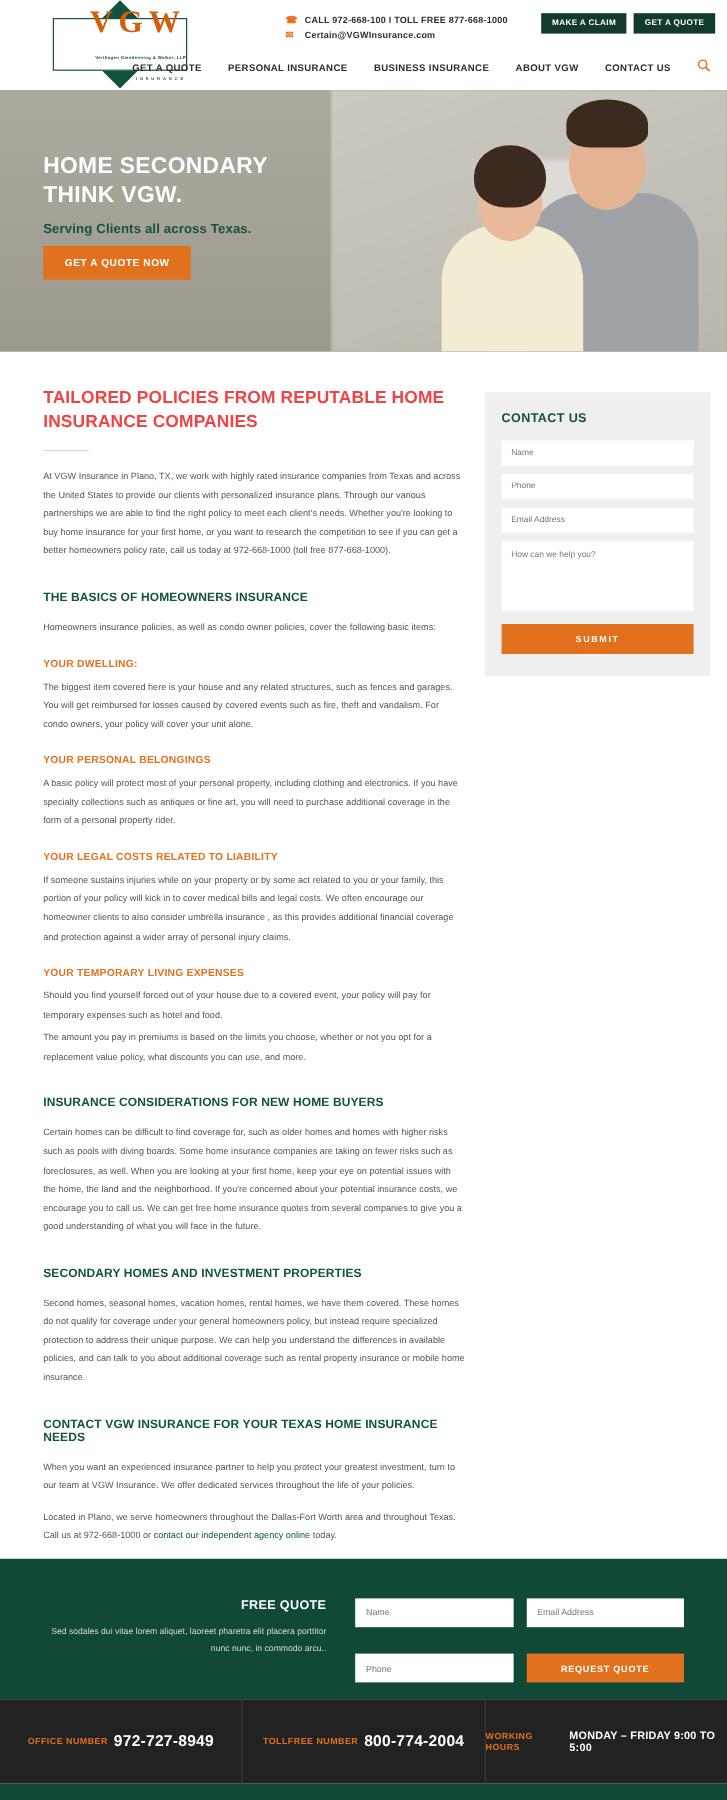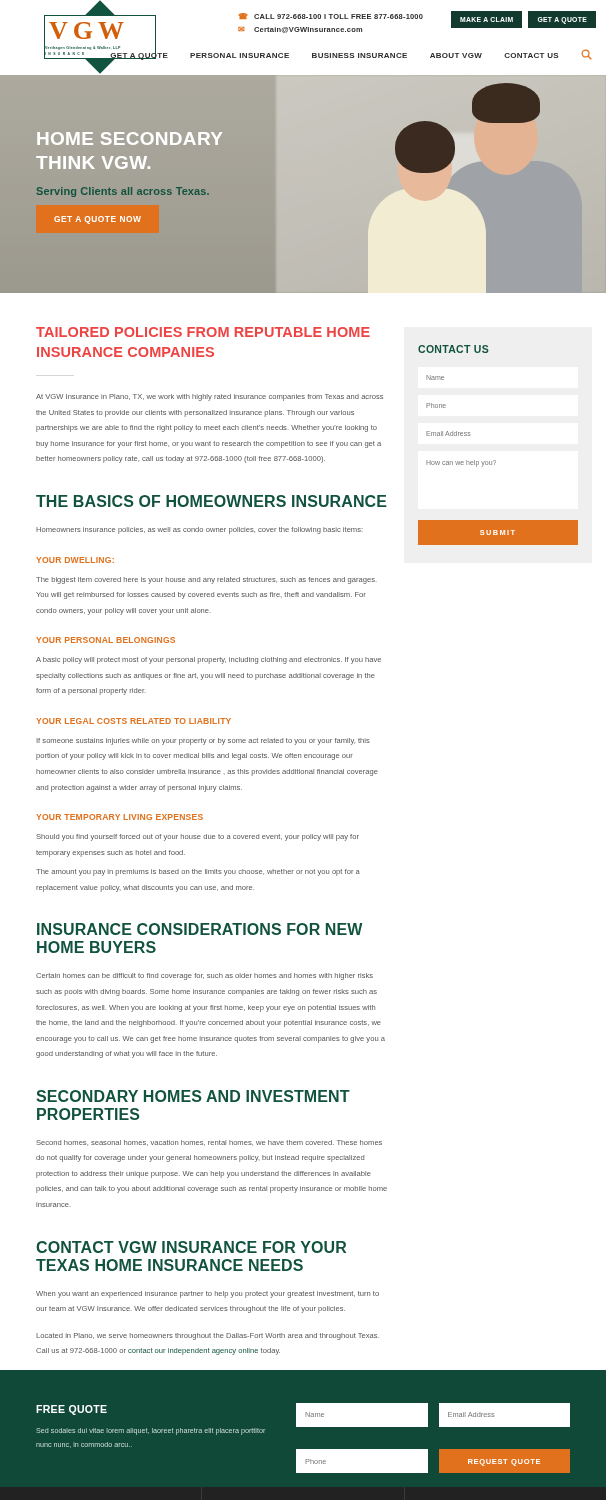--- a/index.html
+++ b/index.html
@@ -17,21 +17,21 @@
   }
   .logo .diamond{
     position:absolute;left:50%;top:50%;transform:translate(-50%,-50%) rotate(45deg);
     width:52px;height:52px;background:#12533f;
   }
   .logo .diamond.d2{width:104px;height:22px;transform:translate(-50%,-50%);background:#12533f;
     clip-path:polygon(0 50%,14px 0,calc(100% - 14px) 0,100% 50%,calc(100% - 14px) 100%,14px 100%);}
   .logo .plate{
     position:absolute;left:8px;top:11px;width:112px;height:44px;background:#fff;
     border:1px solid #12533f;display:flex;flex-direction:column;
-    align-items:flex-start;justify-content:center;
+    align-items:flex-end;justify-content:center;gap:12px;
   }
   .logo .vgw{
     font-family:"Liberation Serif",serif;font-weight:bold;font-size:26px;
     color:#d2600b;letter-spacing:5px;line-height:1;margin-left:4px;
   }
   .logo .sub1{font-size:3.6px;font-weight:bold;color:#12533f;letter-spacing:.3px;margin-top:2px;}
   .logo .sub2{font-size:3.4px;font-weight:bold;color:#12533f;letter-spacing:2.4px;margin-top:1.5px;}
 
   .topbar{position:absolute;left:238px;top:12px;display:flex;flex-direction:column;gap:4px;}
   .topline{display:flex;align-items:center;gap:7px;font-size:7.5px;font-weight:bold;color:#2d2d2d;letter-spacing:.2px;}
@@ -82,40 +82,40 @@
     font-size:8.4px;font-weight:bold;padding:9px 18px;letter-spacing:.5px;
     border:none;cursor:pointer;}
 
   
   .main{display:flex;padding:30px 14px 0 36px;gap:16px;}
   .content{width:352px;}
   h2.orange{font-size:14.5px;font-weight:bold;color:#ef4444;line-height:1.35;
     letter-spacing:.1px;text-transform:uppercase;}
   .rule{width:38px;height:1px;background:#d6d6d6;margin:13px 0 13px;}
   .content p{font-size:7.6px;line-height:2.05;color:#555;margin-bottom:11px;}
-  h3.green{font-size:16px;font-weight:bold;color:#12533f;letter-spacing:.1px;
+  h3.green{font-size:10px;font-weight:bold;color:#12533f;letter-spacing:.1px;
     text-transform:uppercase;margin:26px 0 11px;}
   h4.orange{font-size:8.6px;font-weight:bold;color:#e2711d;letter-spacing:.2px;
     text-transform:uppercase;margin:17px 0 7px;}
   .content a.link{color:#12533f;text-decoration:none;}
   .tight p{margin-bottom:4px;}
 
   
   .aside{width:188px;padding-top:4px;}
   .contact-card{background:#efefef;padding:16px 14px 18px;}
   .cc-title{font-size:10.5px;font-weight:bold;color:#12533f;letter-spacing:.3px;margin-bottom:12px;}
   .fld{width:100%;background:#fff;border:none;font-family:"Liberation Sans",sans-serif;
     font-size:7px;color:#7a7a7a;padding:7px 8px;margin-bottom:7px;display:block;}
   .fld.ta{height:58px;resize:none;line-height:1.5;}
   .submit{width:100%;background:#e2711d;color:#fff;border:none;cursor:pointer;
     font-size:7.4px;font-weight:bold;letter-spacing:1.4px;padding:8px 0;margin-top:4px;}
 
   
   .quote-band{background:#114939;height:117px;padding:33px 36px 0;display:flex;gap:24px;}
-  .qb-left{width:236px;}
+  .qb-left{width:236px;text-align:right;}
   .qb-title{font-size:10.5px;font-weight:bold;color:#fff;letter-spacing:.3px;}
   .qb-desc{font-size:7.2px;color:#cfdcd6;line-height:2;margin-top:9px;}
   .qb-form{flex:1;display:grid;grid-template-columns:1fr 1fr;gap:9px 11px;}
   .qfld{background:#fff;border:none;font-family:"Liberation Sans",sans-serif;
     font-size:7.4px;color:#555;padding:0 9px;height:24px;}
   .qbtn{background:#e2711d;color:#fff;border:none;cursor:pointer;height:24px;
     font-size:7.6px;font-weight:bold;letter-spacing:.6px;}
 
   
   .infobar{background:#222222;height:70px;display:flex;}

